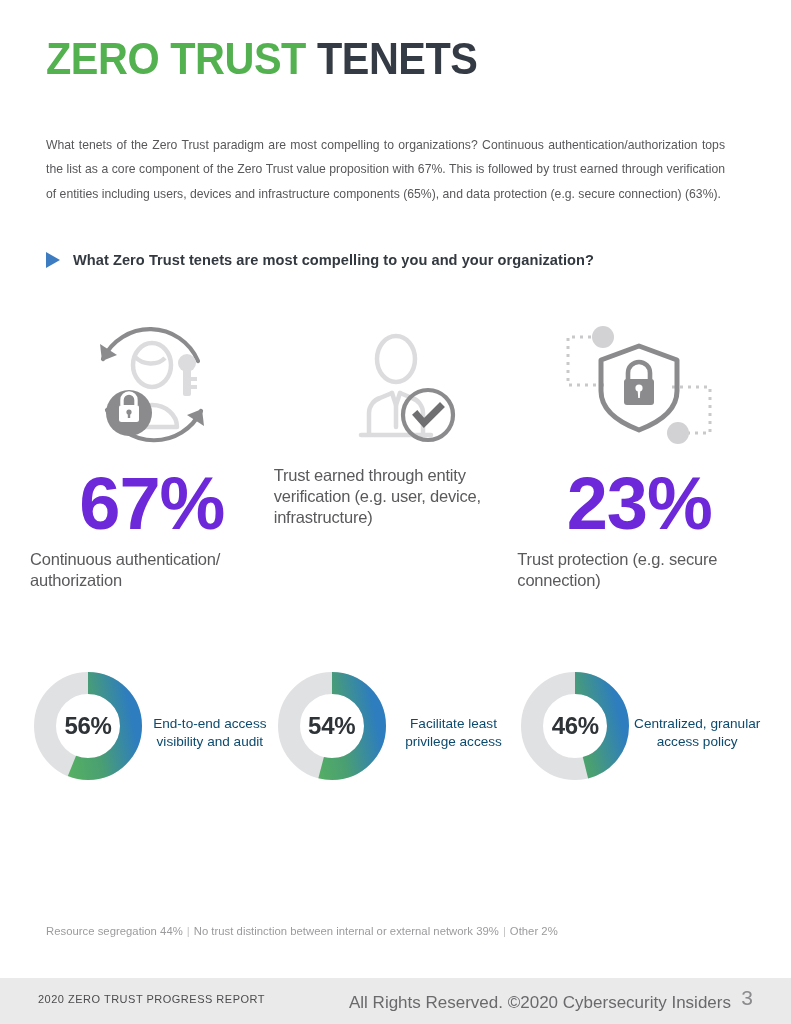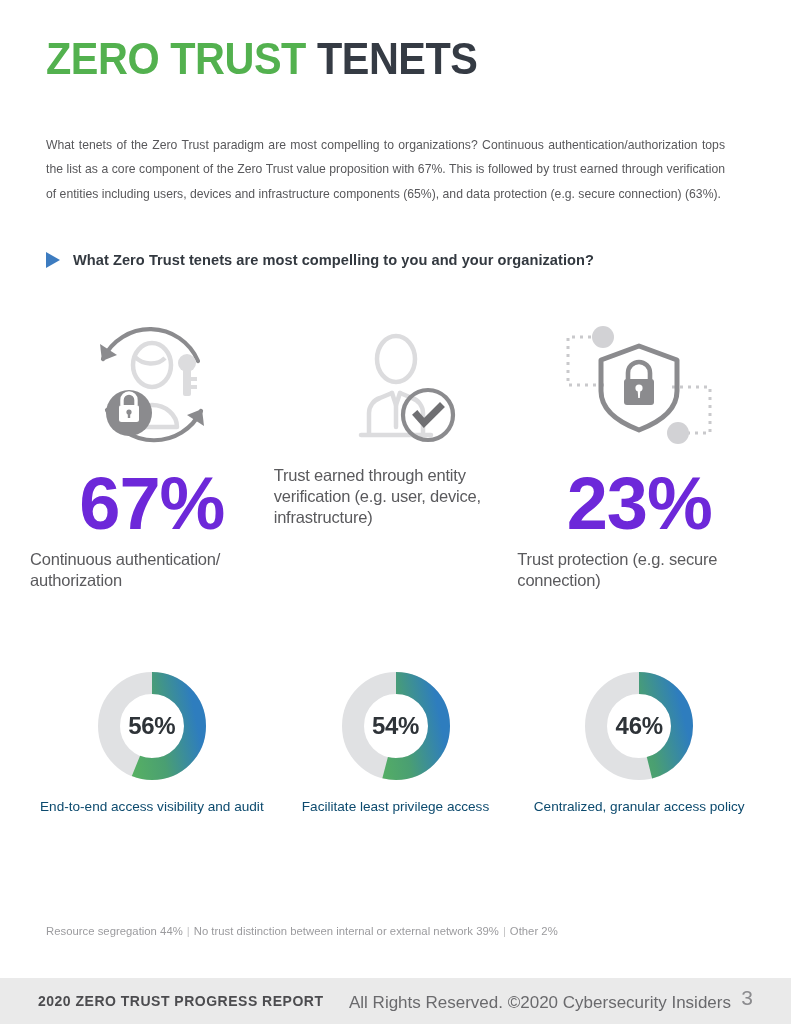--- a/index.html
+++ b/index.html
@@ -118,21 +118,21 @@
   .donut-row {
     position: absolute;
     left: 30px;
     top: 668px;
     width: 731px;
     display: flex;
   }
   .donut-cell {
     flex: 1 1 0;
     display: flex;
-    flex-direction: column;
+    flex-direction: row;
     align-items: center;
   }
   .donut-wrap {
     position: relative;
     width: 116px;
     height: 116px;
   }
   .donut-val {
     position: absolute;
     inset: 0;
@@ -172,22 +172,22 @@
     right: 0;
     top: 978px;
     height: 46px;
     background: #eaeaea;
   }
   .footer-title {
     position: absolute;
     left: 38px;
     top: 15px;
     font-family: "Liberation Sans Narrow", "Liberation Sans", sans-serif;
-    font-size: 14px;
-    font-weight: bold;
+    font-size: 11px;
+    font-weight: normal;
     letter-spacing: 0.5px;
     color: #4c4c4f;
   }
   .footer-copy {
     position: absolute;
     left: 349px;
     top: 15px;
     font-size: 17px;
     color: #6a6a6d;
   }

